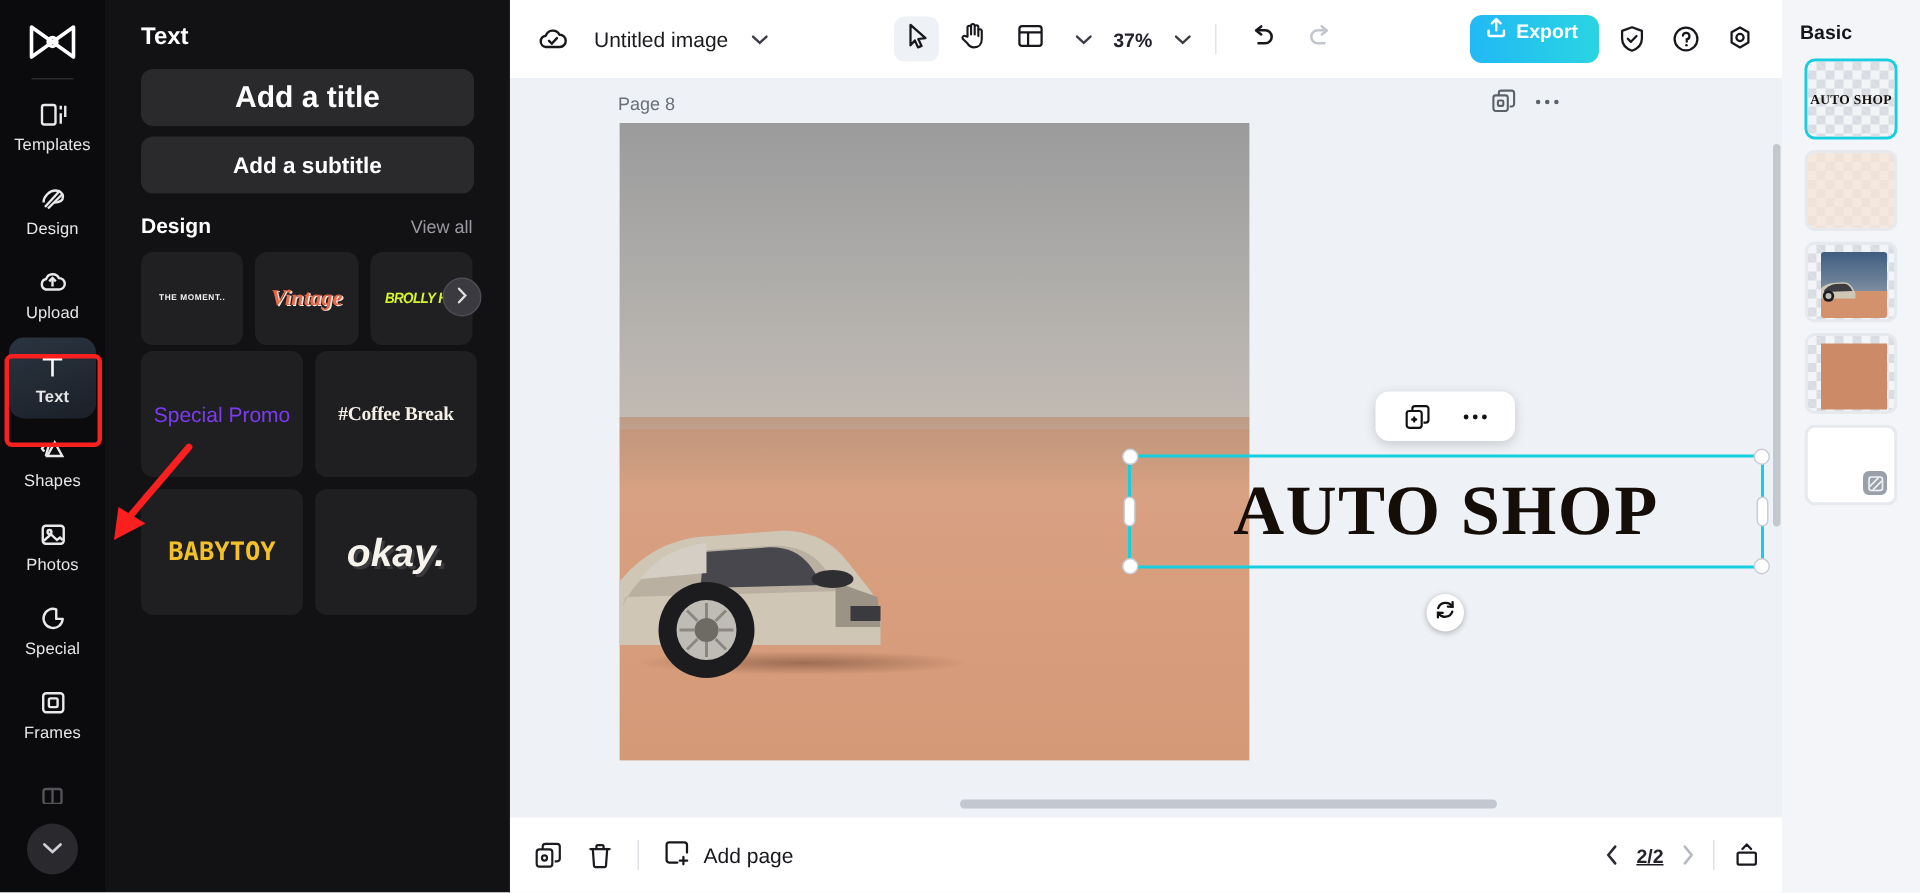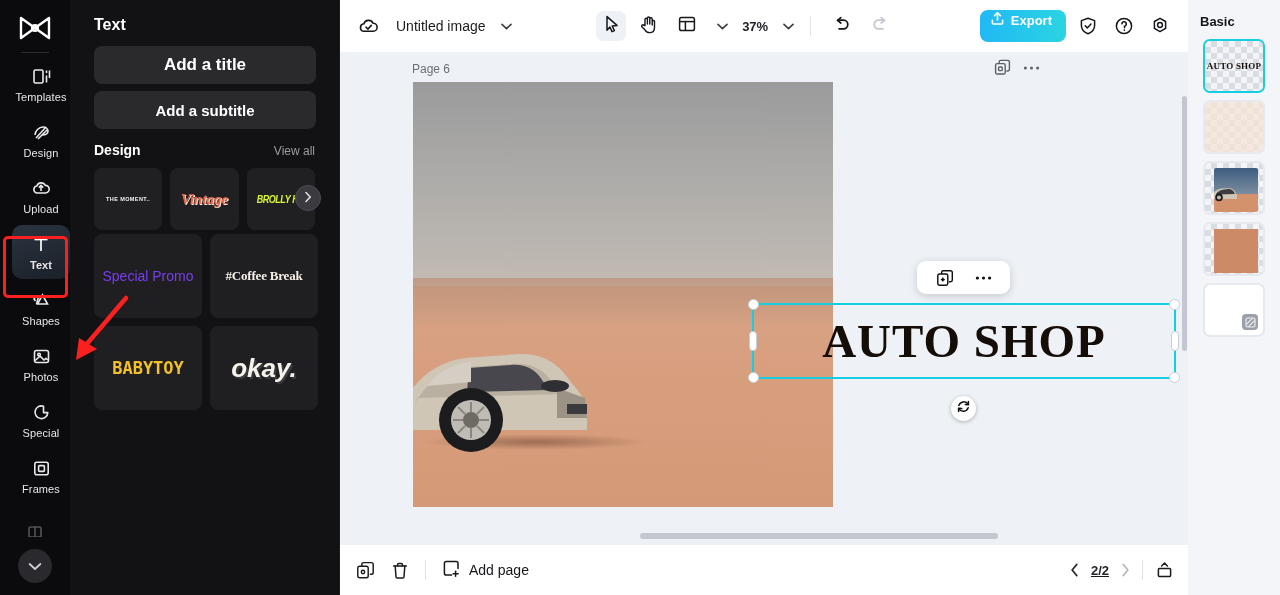--- a/index.html
+++ b/index.html
@@ -13,21 +13,21 @@
 
   
   .rail {
     width: 70px; height: 595px; background: #0b0b0d;
     display: flex; flex-direction: column; align-items: center;
     flex: 0 0 70px; position: relative; overflow: hidden;
   }
   .rail-logo { margin-top: 12px; width: 40px; height: 32px;
     display: flex; align-items: center; justify-content: center; }
   .rail-sep { width: 28px; height: 1px; background: #2c2c30; margin: 8px 0 4px; }
-  .rail-items { display: flex; flex-direction: column; align-items: flex-end; width: 100%; }
+  .rail-items { display: flex; flex-direction: column; align-items: center; width: 100%; }
   .rail-item {
     width: 58px; height: 54px; border-radius: 10px; margin-bottom: 2px;
     display: flex; flex-direction: column; align-items: center; justify-content: center;
     color: #e9e9ec; cursor: pointer; gap: 3px;
   }
   .rail-item .ri-ico { height: 22px; display: flex; align-items: center; justify-content: center; }
   .rail-item .ri-lbl { font-size: 11px; letter-spacing: .1px; color: #e6e6e9; }
   .rail-item.active { background: linear-gradient(160deg,#2a3440,#1b2028); }
   .rail-item.active .ri-lbl { font-weight: 700; }
   .rail-highlight {
@@ -48,21 +48,21 @@
     width: 270px; flex: 0 0 270px; height: 595px; background: #121214;
     padding: 0 24px; overflow: hidden; position: relative;
     border-right: 1px solid #1c1c1f;
   }
   .panel-title { color: #fff; font-size: 16px; font-weight: 700; padding: 16px 0 12px; }
   .big-btn {
     width: 222px; height: 38px; background: #2a2a2d; border-radius: 8px;
     color: #fff; display: flex; align-items: center; justify-content: center;
     font-weight: 700; margin-bottom: 7px; cursor: pointer; border: none;
   }
-  .big-btn.t1 { font-size: 17px; }
+  .big-btn.t1 { font-size: 20px; }
   .big-btn.t2 { font-size: 15px; }
   .big-btn.t3 { font-size: 13px; }
   .sec-head { display: flex; align-items: baseline; justify-content: space-between;
     margin-top: 13px; margin-bottom: 10px; }
   .sec-head .sh-title { color: #fff; font-size: 14px; font-weight: 700; }
   .sec-head .sh-link { color: #9a9aa2; font-size: 12px; cursor: pointer; }
   .recents-row { display: flex; gap: 8px; position: relative; }
   .rec-card {
     width: 69px; height: 62px; background: #202023; border-radius: 8px;
     display: flex; align-items: center; justify-content: center; overflow: hidden;
@@ -535,21 +535,21 @@
         <span class="icn-btn">
           <svg width="20" height="20" viewBox="0 0 20 20" fill="none" stroke="#17171c" stroke-width="1.5" stroke-linejoin="round">
             <path d="M10 2.3 L15.6 5.5 V12.4 L10 15.6 L4.4 12.4 V5.5 Z"></path>
             <circle cx="10" cy="9" r="2.4"></circle>
           </svg>
         </span>
       </div>
     </div>
 
     <div class="canvas-wrap">
-      <div class="page-label">Page 6</div>
+      <div class="page-label">Page 8</div>
       <div class="page-tools">
         <span class="pt">
           <svg width="17" height="17" viewBox="0 0 17 17" fill="none" stroke="#5c6069" stroke-width="1.4">
             <rect x="1.6" y="4.6" width="9.6" height="10.4" rx="1.6"></rect>
             <path d="M5.2 4.6 V3 a1.6 1.6 0 0 1 1.6-1.6 h7 a1.6 1.6 0 0 1 1.6 1.6 v7.4 a1.6 1.6 0 0 1-1.6 1.6 h-1.4"></path>
             <rect x="4.6" y="8" width="3.6" height="3.6" rx=".8"></rect>
           </svg>
         </span>
         <span class="pt">
           <svg width="17" height="6" viewBox="0 0 17 6" fill="#5c6069">

